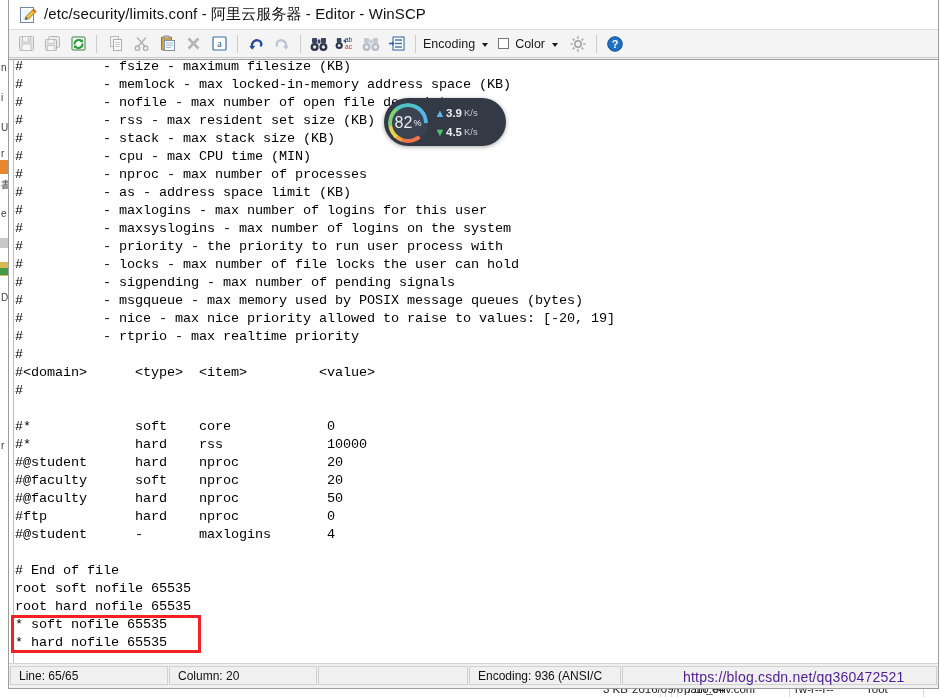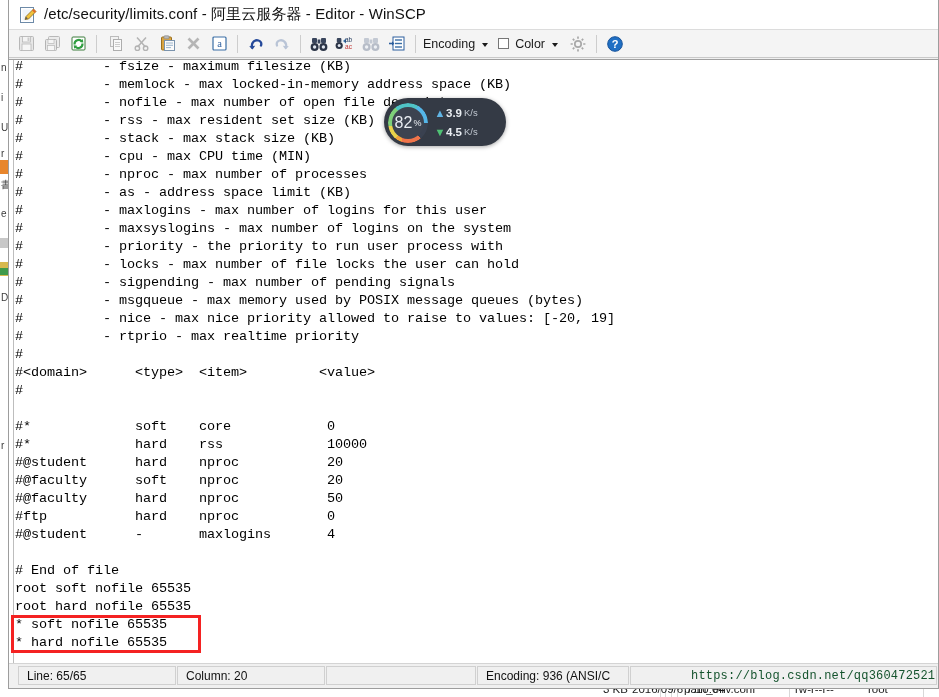--- a/index.html
+++ b/index.html
@@ -172,21 +172,21 @@
   #status-bar {
     position: absolute;
     left: 0; bottom: 0;
     width: 100%;
     height: 25px;
     background: #f0f0f0;
     border-top: 1px solid #d4d4d4;
     display: flex;
     align-items: stretch;
     box-sizing: border-box;
-    padding: 2px 0 3px 9px;
+    padding: 2px 0 3px 1px;
   }
   .sb-panel {
     border: 1px solid #d0d0d0;
     background: #f0f0f0;
     display: flex;
     align-items: center;
     padding-left: 8px;
     font-family: "Liberation Sans", sans-serif;
     font-size: 12px;
     color: #111111;
@@ -197,23 +197,23 @@
   .sb-p1 { width: 158px; }
   .sb-p2 { width: 148px; }
   .sb-p3 { width: 150px; }
   .sb-p4 { width: 152px; }
   .sb-p5 { flex: 1 1 auto; position: relative; }
 
   #watermark {
     position: absolute;
     left: 60px;
     top: 2px;
-    font-family: Liberation Mono, monospace;
-    font-size: 12px;
-    color: #14532d;
+    font-family: Liberation Sans, sans-serif;
+    font-size: 14px;
+    color: #4c1d95;
     white-space: nowrap;
     letter-spacing: 0.2px;
   }
 
   
   #bg-filerow {
     position: absolute;
     left: 0; bottom: 0;
     width: 939px;
     height: 14px;

